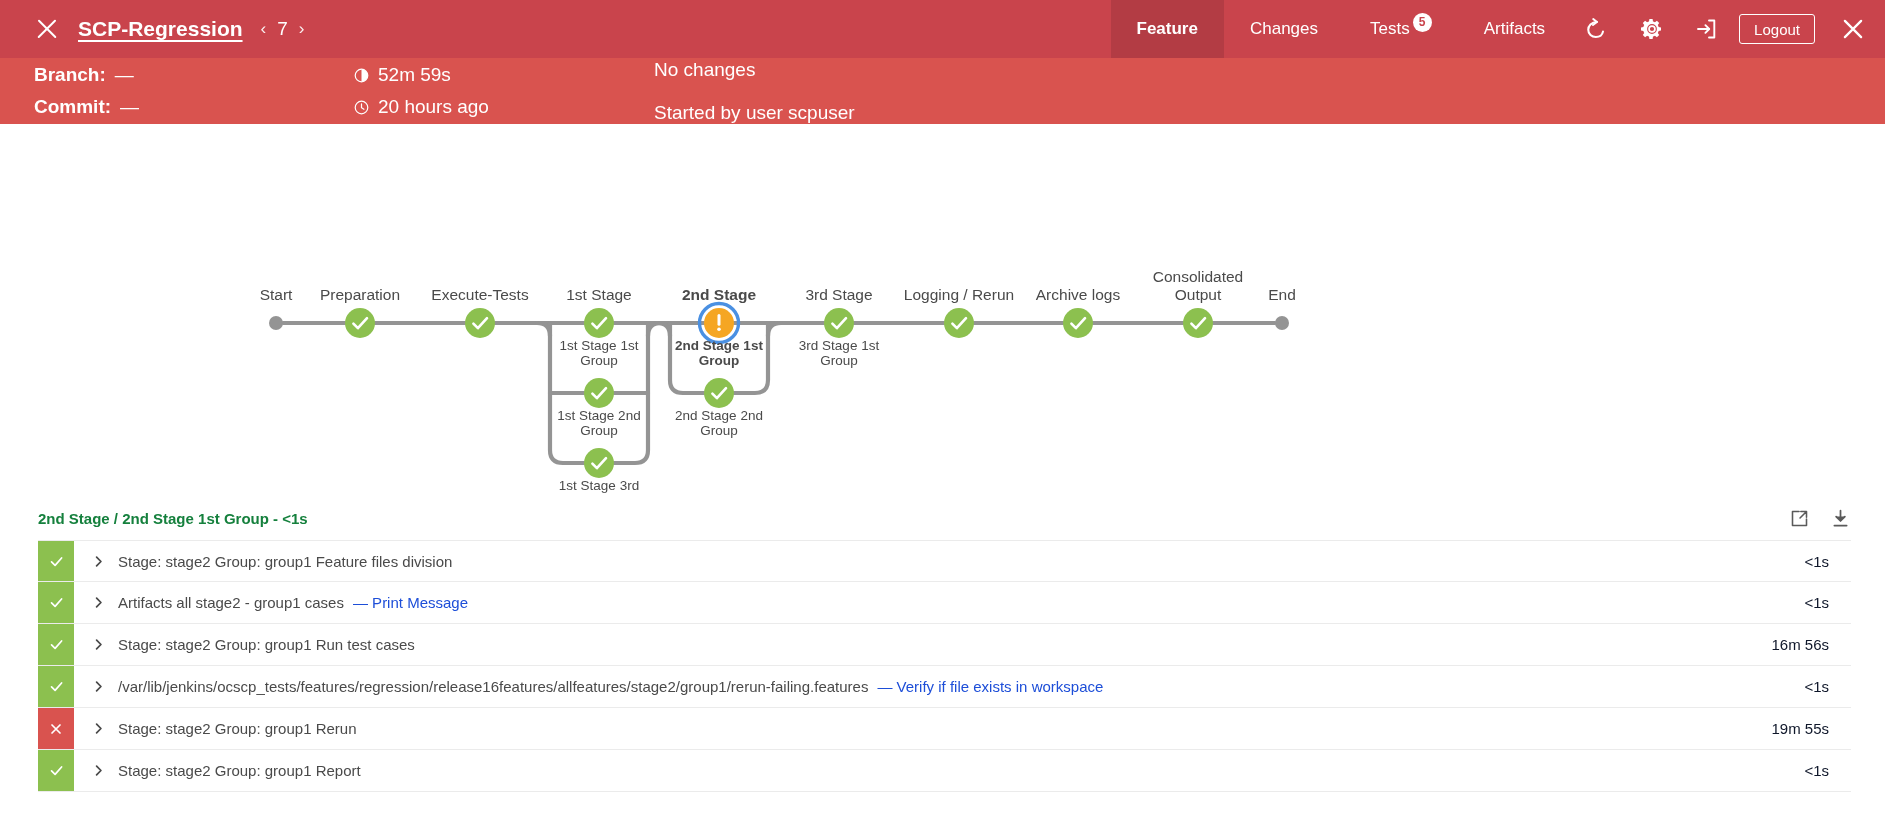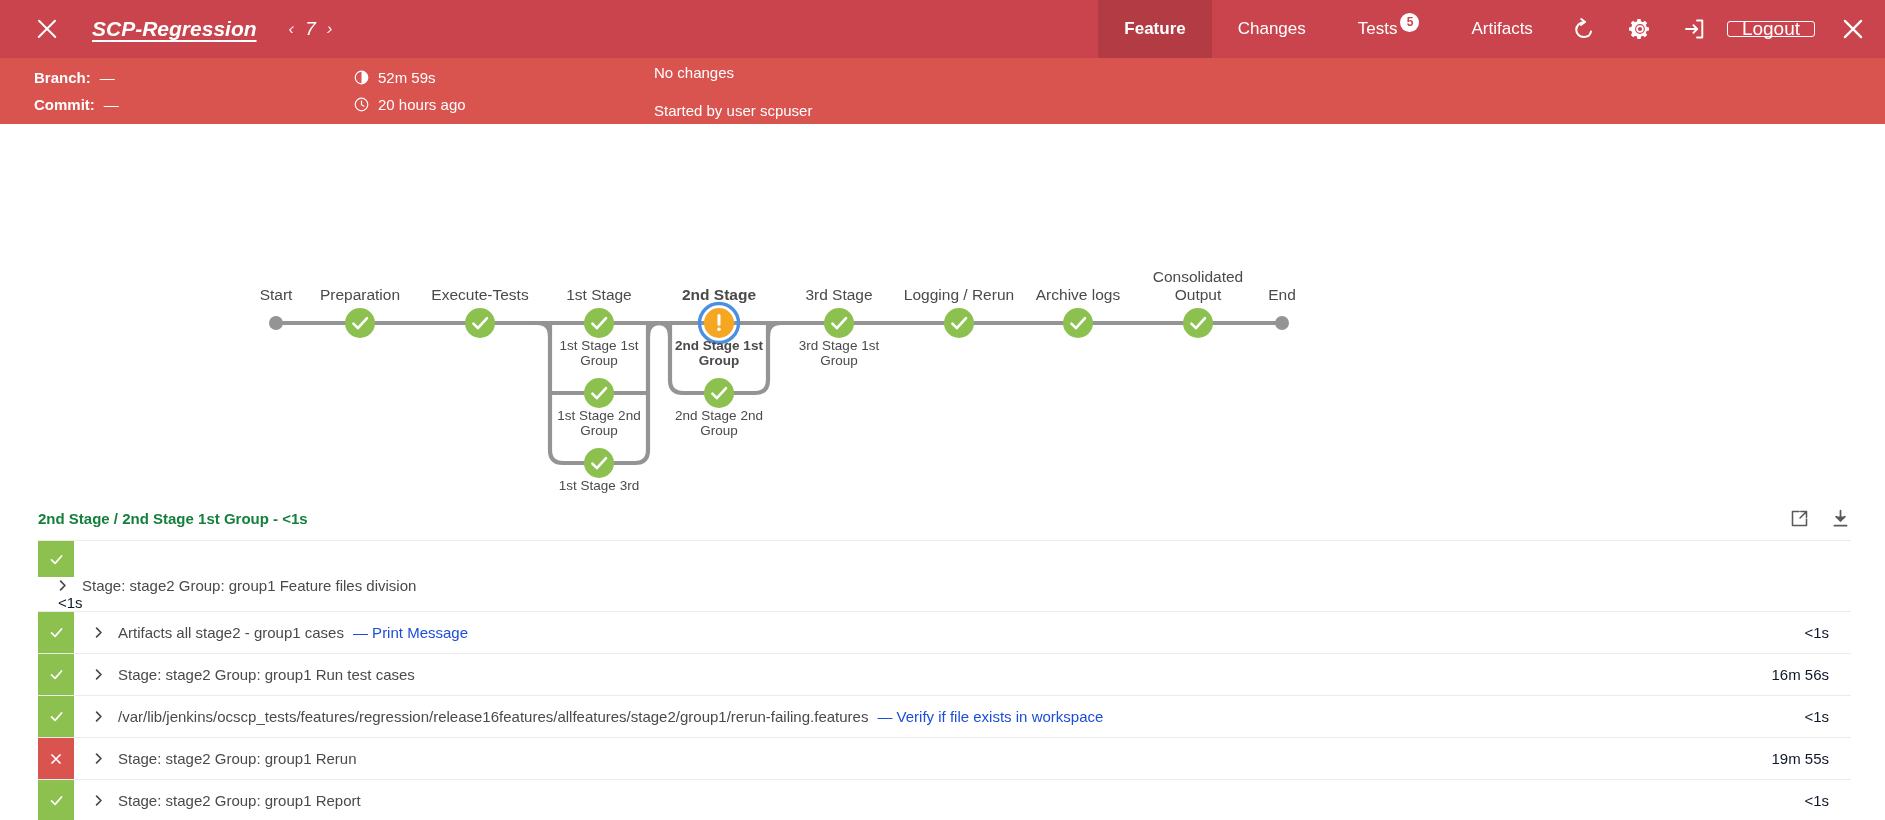--- a/index.html
+++ b/index.html
@@ -17,23 +17,22 @@
     height: 58px;
     background: #c9444c;
     display: flex;
     align-items: center;
     color: #ffffff;
   }
   .hdr-left {
     display: flex;
     align-items: center;
     padding-left: 34px;
-    gap: 32px;
+    gap: 18px;
     flex: 0 0 auto;
-    font-style: italic;
   }
   .close-x {
     width: 26px; height: 26px;
     position: relative;
     cursor: pointer;
     flex: 0 0 auto;
   }
   .close-x::before, .close-x::after {
     content: "";
     position: absolute;
@@ -94,26 +93,26 @@
     top: -7px;
     padding: 0 4px;
   }
   .icon-btn {
     display: flex; align-items: center; justify-content: center;
     width: 54px;
     cursor: pointer;
   }
   .logout-btn {
     display: flex; align-items: center; justify-content: center;
-    height: 16px;
+    height: 30px;
     margin: auto 6px;
     padding: 0 14px;
     border: 1.6px solid #fff;
     border-radius: 3px;
-    font-size: 19px;
+    font-size: 15px;
     color: #fff;
     cursor: pointer;
     white-space: nowrap;
   }
   .hdr-close {
     display: flex; align-items: center; justify-content: center;
     width: 64px;
     cursor: pointer;
   }
 
@@ -124,21 +123,21 @@
     color: #fff;
     display: flex;
     align-items: center;
     padding: 0 34px;
     position: relative;
   }
   .info-col { display: flex; flex-direction: column; justify-content: center; gap: 10px; }
   .info-col.c1 { width: 320px; }
   .info-col.c2 { width: 300px; }
   .info-col.c3 { width: 420px; gap: 21px; }
-  .info-row { display: flex; align-items: center; font-size: 15px; gap: 9px; white-space: nowrap; }
+  .info-row { display: flex; align-items: center; font-size: 19px; gap: 9px; white-space: nowrap; }
   .info-row .lbl { font-weight: 700; }
   .info-row .val { font-weight: 400; }
   .clock-ico { flex: 0 0 auto; display: inline-flex; }
 
   
   .graph-area {
     position: relative;
     height: 372px;
     background: #fff;
     overflow: hidden;
@@ -157,21 +156,21 @@
   .act-ico { cursor: pointer; display: inline-flex; }
 
   .steps { padding: 0 34px 0 38px; }
   .step-row {
     display: flex;
     align-items: stretch;
     min-height: 42px;
     border-bottom: 1px solid #ebebeb;
     background: #fff;
   }
-  .step-row:first-child { border-top: 1px solid #ebebeb; flex-direction: column; }
+  .step-row:first-child { border-top: 1px solid #ebebeb; }
   .status-cell {
     width: 36px;
     flex: 0 0 36px;
     display: flex;
     align-items: center;
     justify-content: center;
   }
   .status-cell.ok   { background: #8cc04f; }
   .status-cell.fail { background: #d9534f; }
   .step-main {

